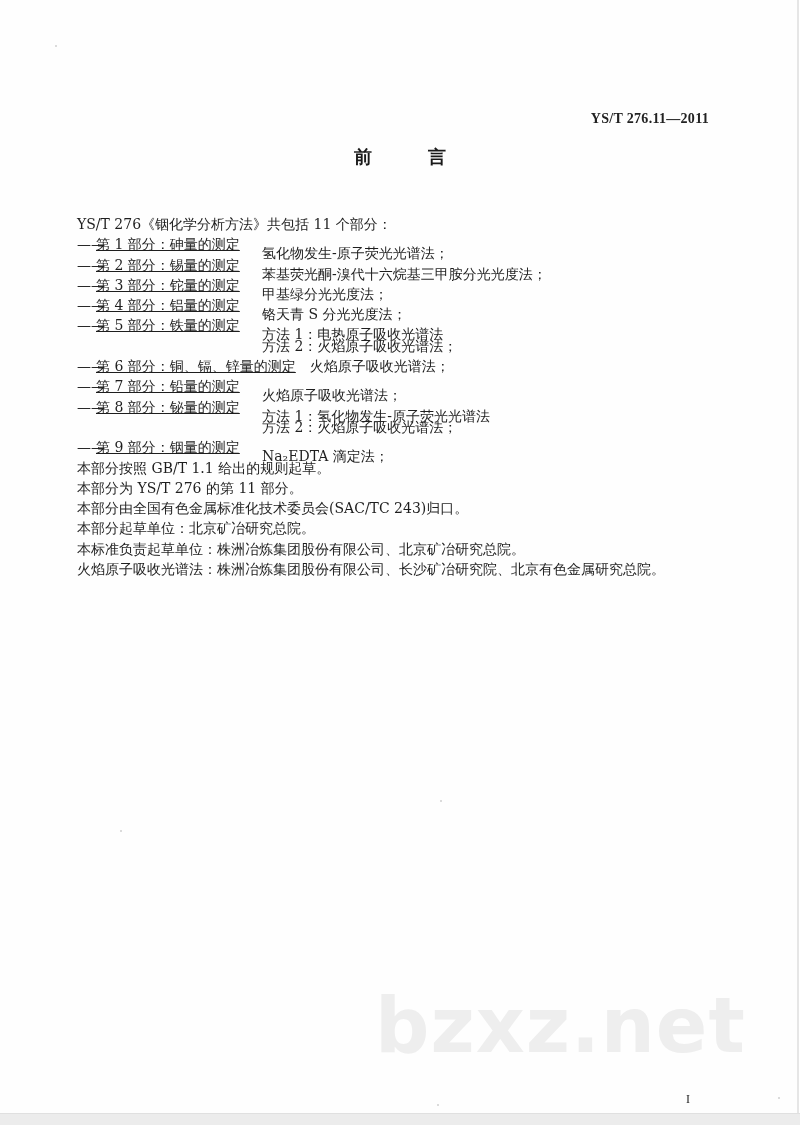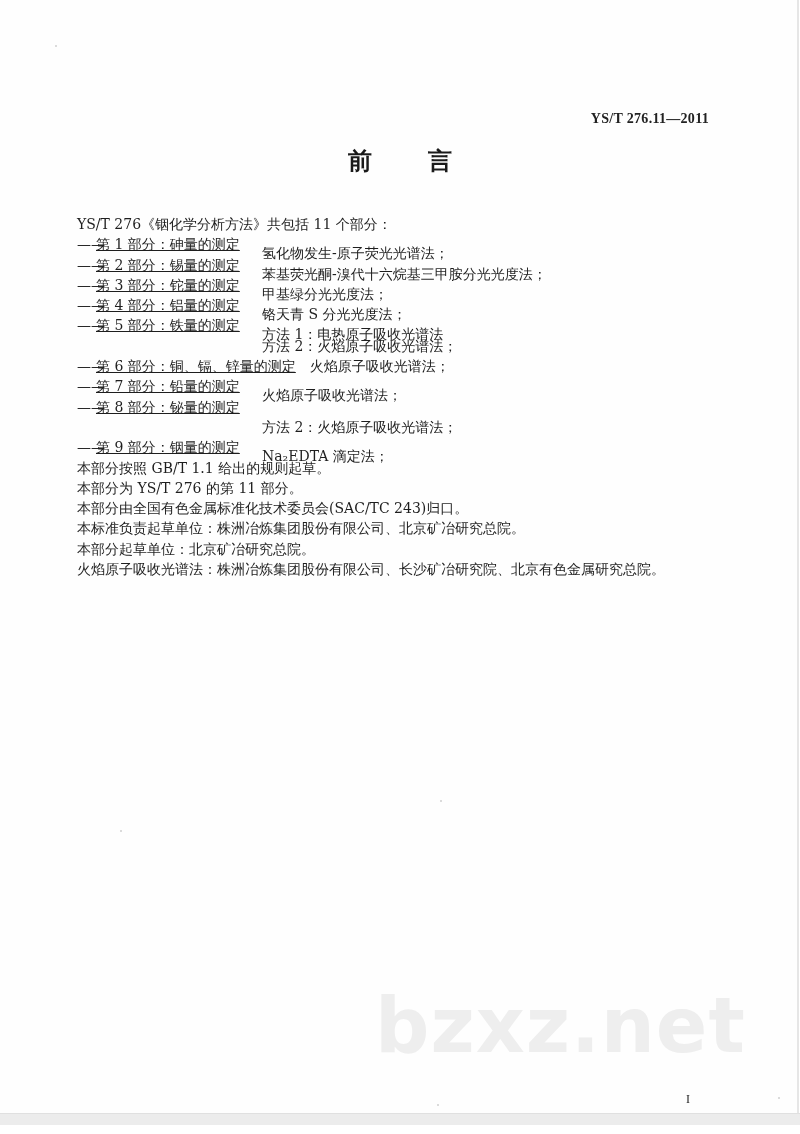--- a/index.html
+++ b/index.html
@@ -28,21 +28,21 @@
     }
     .std-code {
       position: absolute; right: 88px; top: 72px;
       font-family: "Liberation Serif", serif;
       font-weight: bold; font-size: 14px; letter-spacing: 0.3px;
       color: #222;
       margin-top: 39px;
     }
     .title {
       position: absolute; left: 0; top: 145px; width: 800px;
-      text-align: center; font-size: 24px; font-weight: bold;
+      text-align: center; font-size: 18px; font-weight: bold;
       font-family: "DejaVu Sans", sans-serif;
       color: #1a1a1a;
     }
     .title span { display: inline-block; }
     .title .gap { width: 56px; }
     .body-text {
       position: absolute; left: 77px; top: 214px; width: 680px;
       font-size: 14px; line-height: 20.3px;
     }
     .line { white-space: nowrap; height: 20.3px; position: relative; }
@@ -102,35 +102,35 @@
 
     <div class="line item wide">
       <span class="dash">——</span><span class="part">第 6 部分：铜、镉、锌量的测定</span><span class="method">火焰原子吸收光谱法；</span>
     </div>
 
     <div class="line item">
       <span class="dash">——</span><span class="part">第 7 部分：铅量的测定</span><span class="method">火焰原子吸收光谱法；</span>
     </div>
 
     <div class="line item">
-      <span class="dash">——</span><span class="part">第 8 部分：铋量的测定</span>
+      <span class="dash">——</span><span class="part">第 8 部分：铋量的测定</span><span class="method">方法 1：氢化物发生-原子荧光光谱法</span>
     </div>
     <div class="line method-cont">方法 2：火焰原子吸收光谱法；</div>
 
     <div class="line item">
       <span class="dash">——</span><span class="part">第 9 部分：铟量的测定</span><span class="method">Na₂EDTA 滴定法；</span>
     </div>
 
 
 
     <div class="line">本部分按照 GB/T 1.1 给出的规则起草。</div>
     <div class="line">本部分为 YS/T 276 的第 11 部分。</div>
     <div class="line">本部分由全国有色金属标准化技术委员会(SAC/TC 243)归口。</div>
+    <div class="line">本部分起草单位：北京矿冶研究总院。</div>
     <div class="line">本标准负责起草单位：株洲冶炼集团股份有限公司、北京矿冶研究总院。</div>
-    <div class="line">本部分起草单位：北京矿冶研究总院。</div>
     <div class="line">火焰原子吸收光谱法：株洲冶炼集团股份有限公司、长沙矿冶研究院、北京有色金属研究总院。</div>
   </div>
 
   <div class="watermark">bzxz.net</div>
 
   <div class="speck" style="left:55px; top:45px;"></div>
   <div class="speck" style="left:120px; top:830px;"></div>
   <div class="speck" style="left:440px; top:800px;"></div>
   <div class="speck" style="left:778px; top:1097px;"></div>
   <div class="speck" style="left:437px; top:1104px;"></div>

